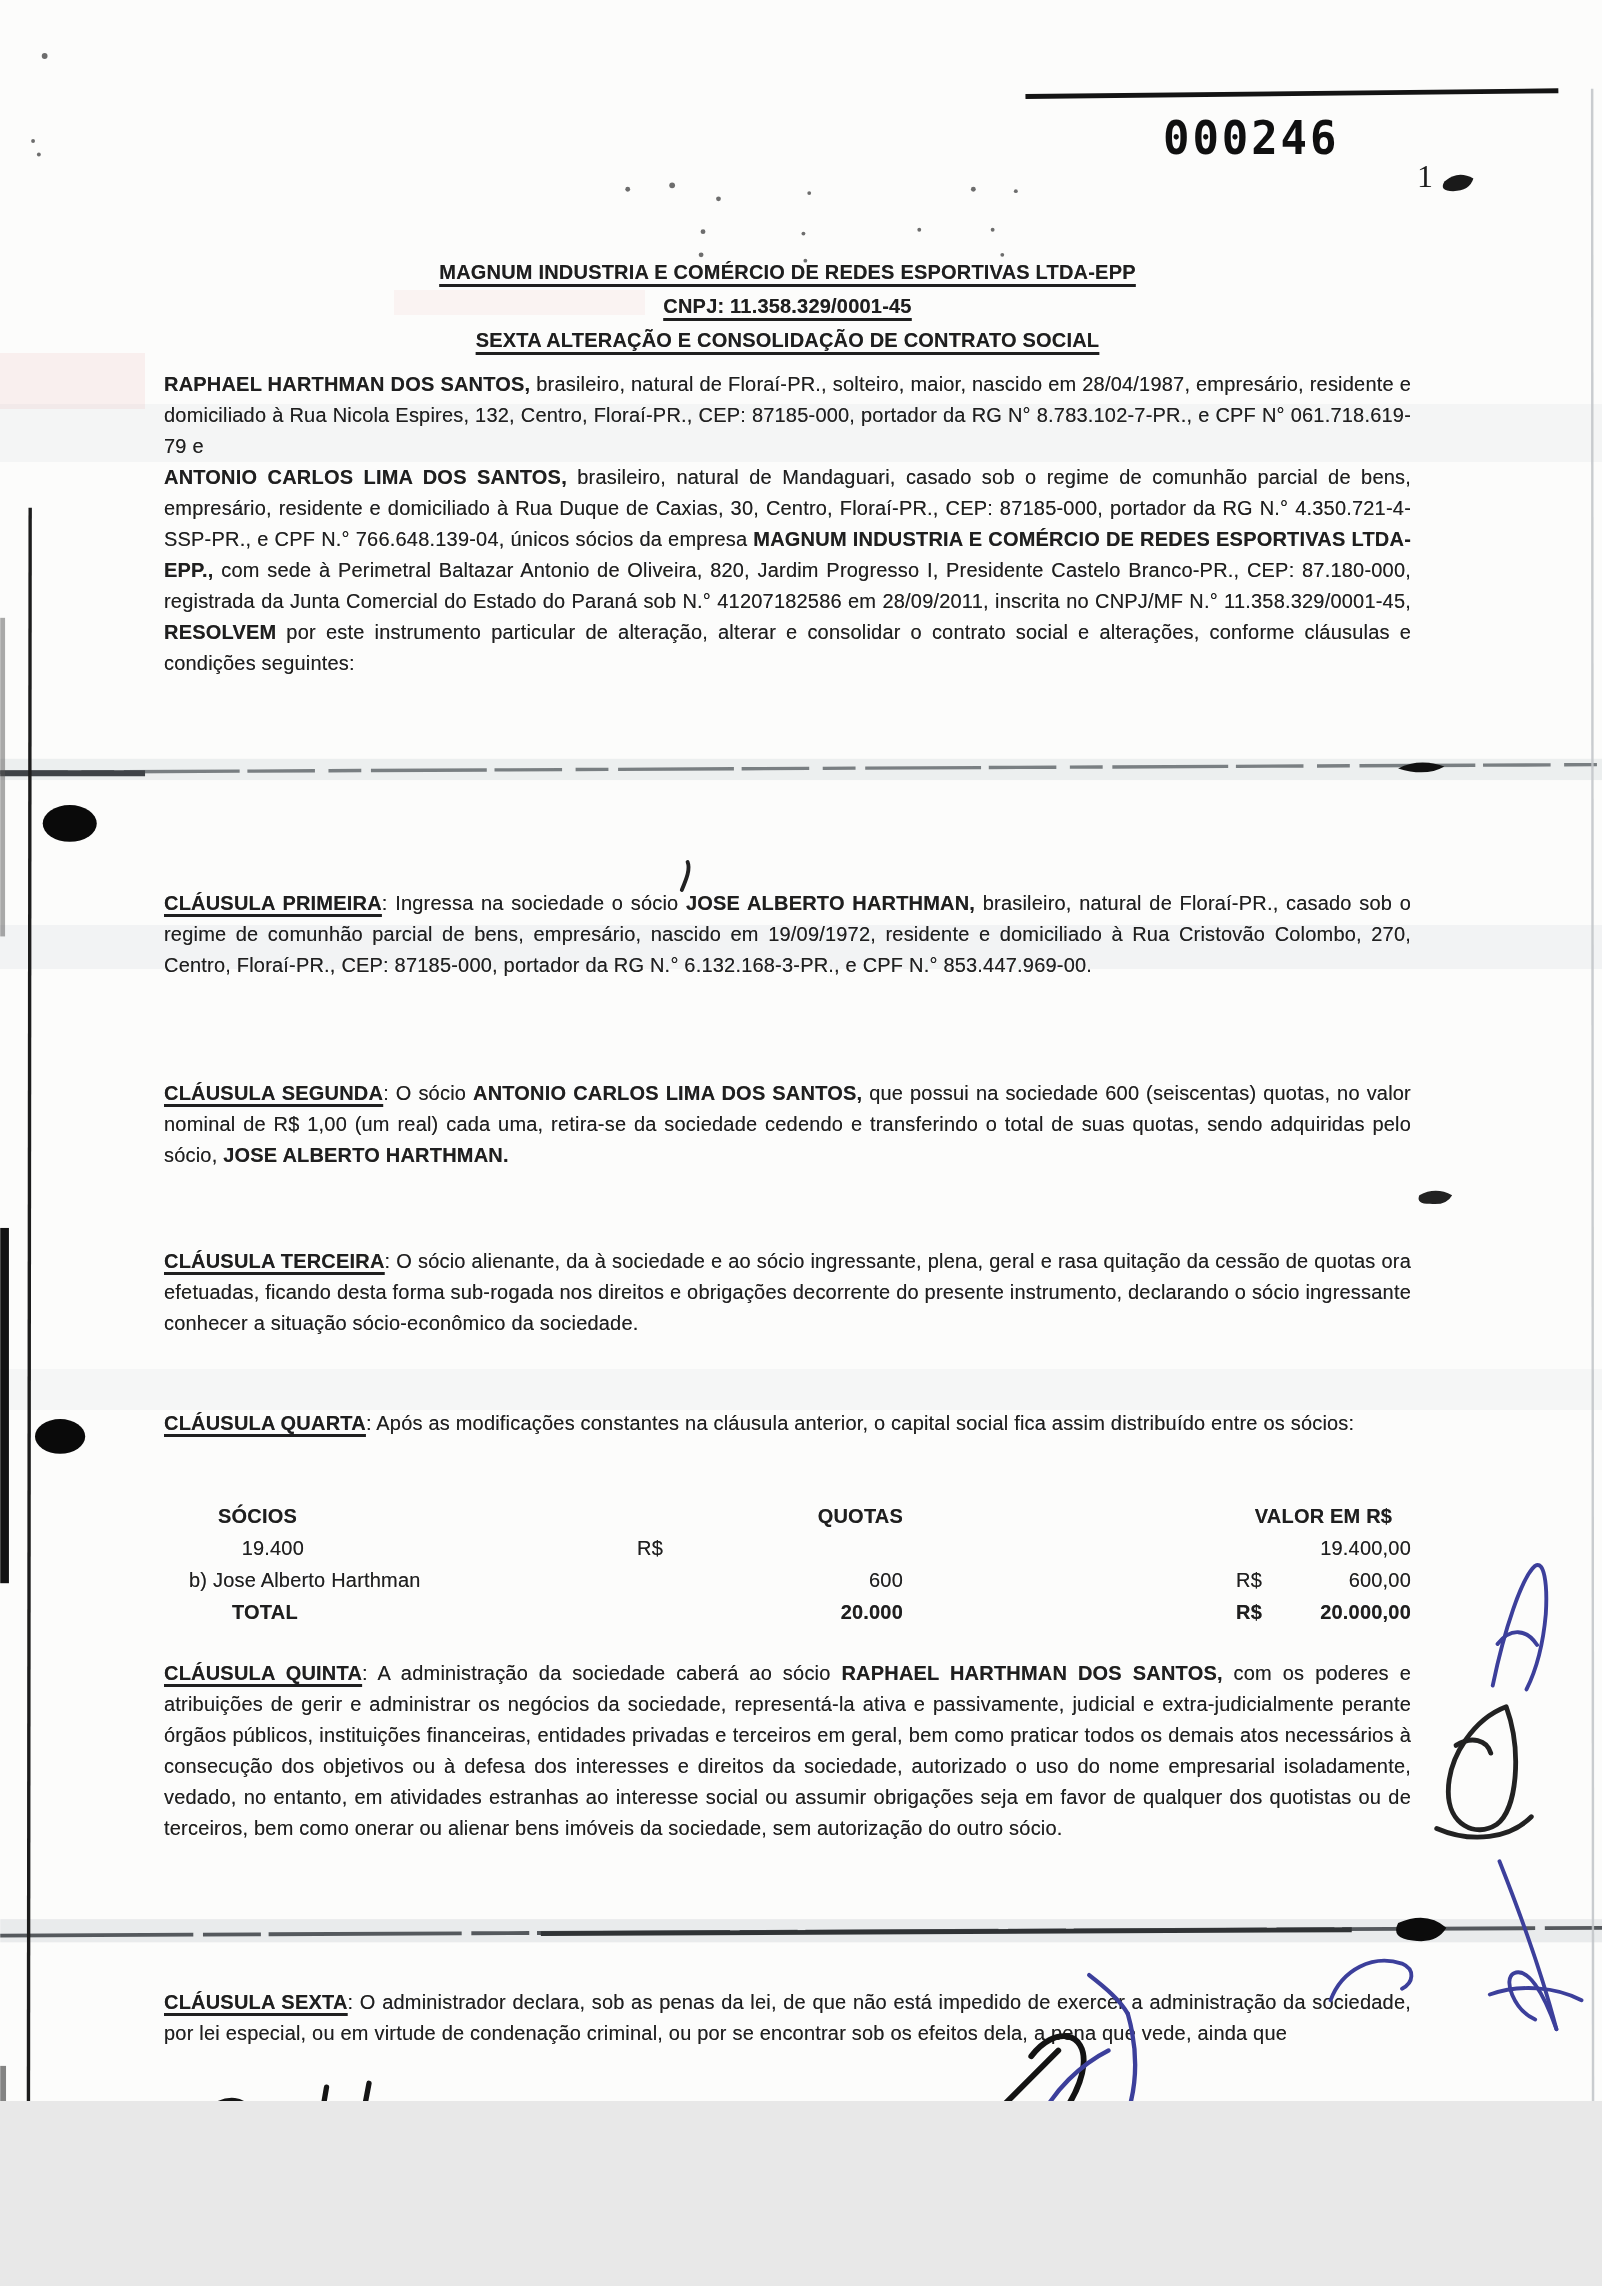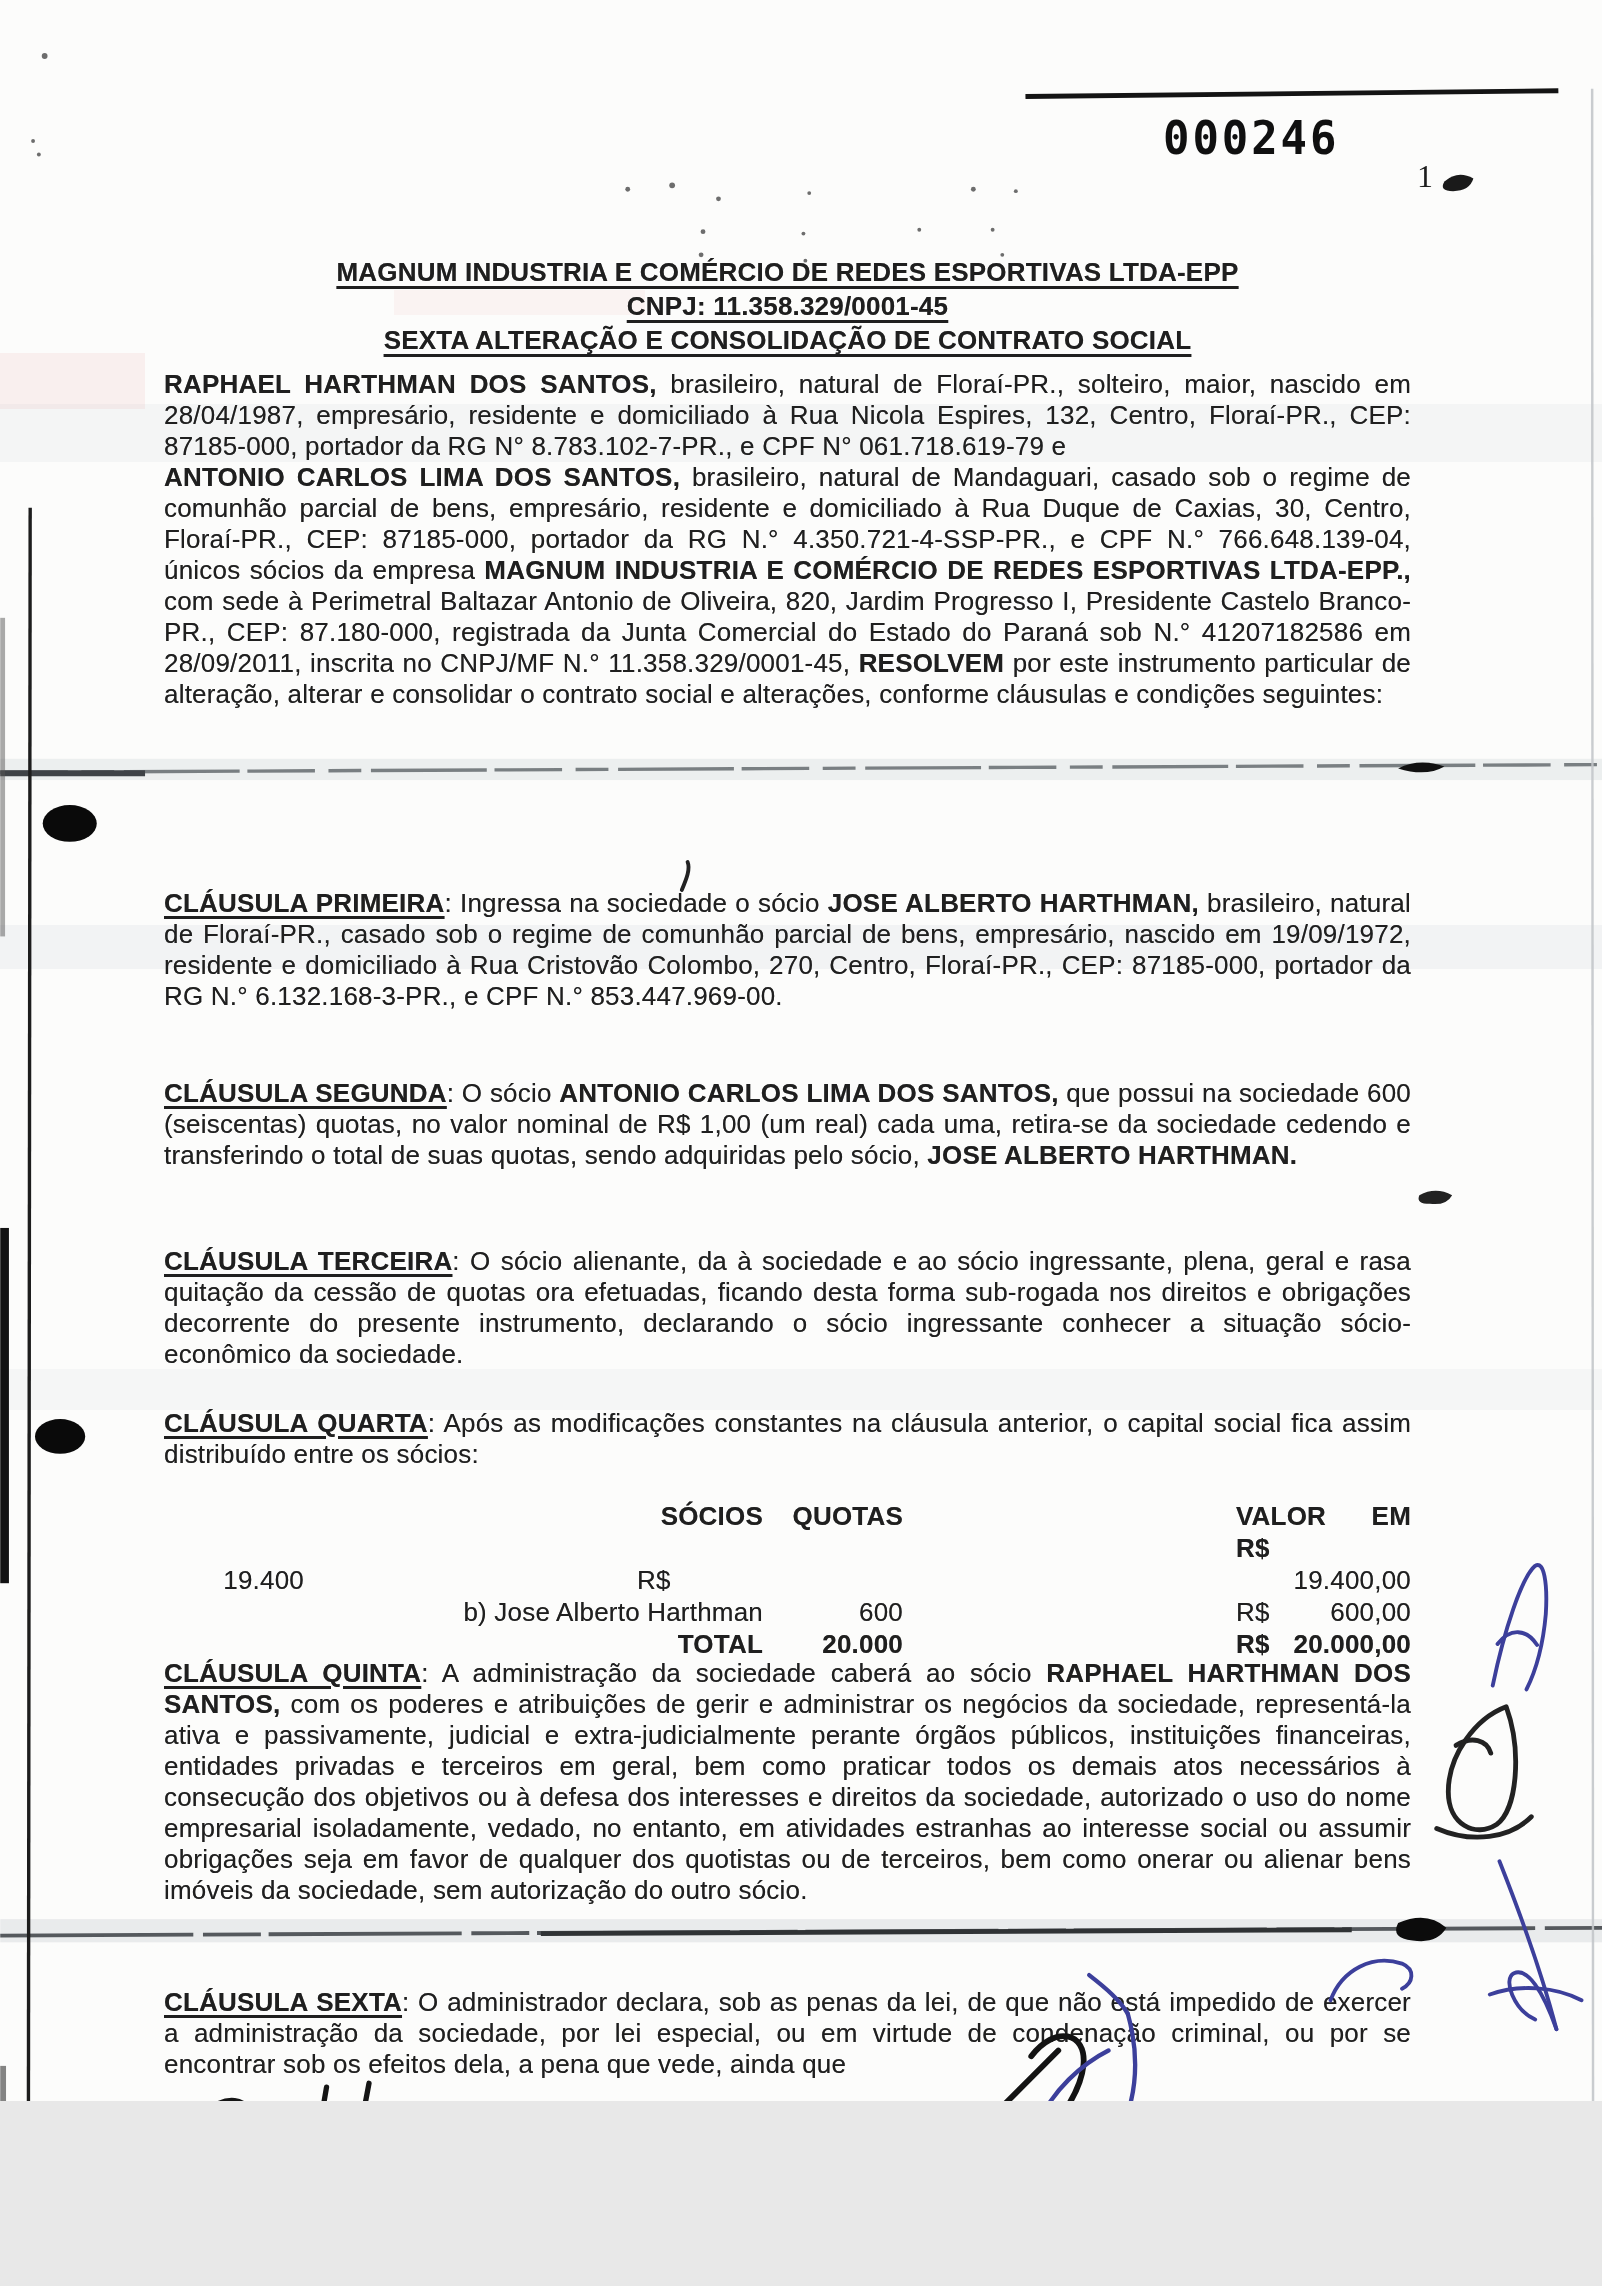--- a/index.html
+++ b/index.html
@@ -19,42 +19,42 @@
   .stamp {
     position:absolute; left:1163px; top:112px;
     font-family:"DejaVu Sans Mono", monospace; font-size:44px; font-weight:bold;
     letter-spacing:2.9px; color:#101010; transform:scaleY(1.04);
   }
   .pagenum {
     position:absolute; left:1417px; top:158px;
     font-family:"Liberation Serif", serif; font-size:32px; color:#1d1d1d;
   }
 
-  .blk { position:absolute; left:164px; width:1247px; font-size:26px; line-height:31px;
+  .blk { position:absolute; left:164px; width:1247px; font-size:20px; line-height:31px;
          text-align:justify; letter-spacing:0.2px;
          text-shadow:0 0 0.6px rgba(0,0,0,.5); }
   .blk p { margin:0; }
   b { font-weight:bold; }
 
   .title-block { top:255px; text-align:center; font-weight:bold; line-height:34px; }
   .title-line { text-decoration:underline; text-decoration-thickness:2.9px; text-underline-offset:4.8px; }
 
   .heading { font-weight:bold; text-decoration:underline; text-decoration-thickness:2.9px; text-underline-offset:3.9px; }
 
   .preamble { top:369px; }
   .c1 { top:888px; }
   .c2 { top:1078px; }
   .c3 { top:1246px; }
   .c4 { top:1408px; }
   .tbl { top:1500px; }
   .c5 { top:1658px; }
   .c6 { top:1987px; }
 
   .trow { display:flex; line-height:32px; }
-  .tc1 { flex:0 0 599px; padding-left:25px; box-sizing:border-box; text-align:right; }
+  .tc1 { flex:0 0 599px; padding-left:25px; box-sizing:border-box; text-align:left; }
   .trow.hdr .tc1 { padding-left:54px; font-weight:bold; }
   .trow.total .tc1 { padding-left:68px; font-weight:bold; }
   .tc2 { flex:0 0 140px; text-align:right; }
   .trow.hdr .tc2, .trow.total .tc2 { font-weight:bold; }
   .tc3 { flex:1 1 auto; display:flex; justify-content:space-between; padding-left:333px; box-sizing:border-box; }
   .trow.hdr .tc3 { justify-content:center; font-weight:bold; }
   .trow.total .tc3 { font-weight:bold; }
 
   svg.marks { position:absolute; left:0; top:0; pointer-events:none; }
 </style>

